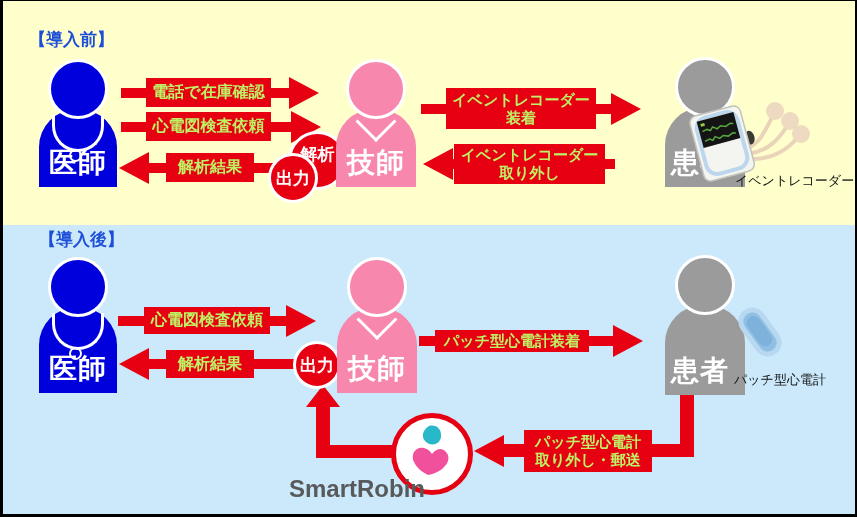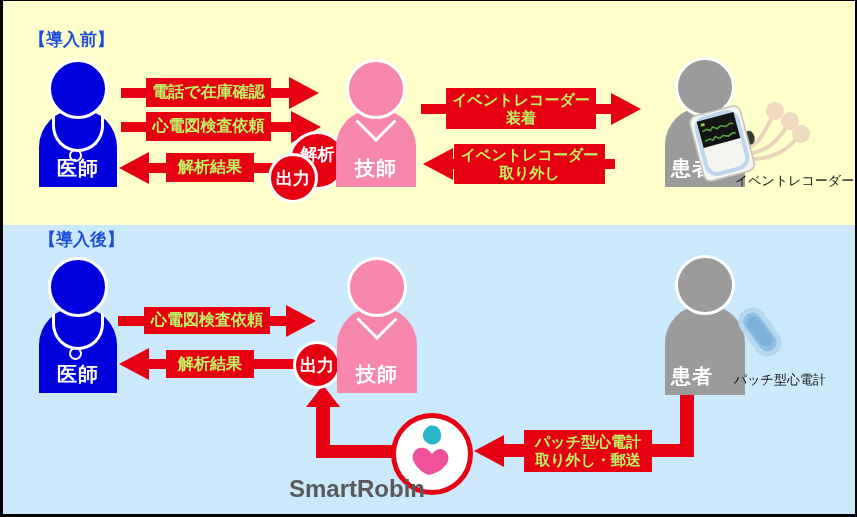--- a/index.html
+++ b/index.html
@@ -14,21 +14,21 @@
   #sec-after  { top:224px; height:290px; background:#cbe9fb; }
   .heading { position:absolute; font-size:17px; font-weight:bold; color:#1d4ed8; }
 
   
   .person { position:absolute; }
   .p-head { position:absolute; top:0; left:50%; transform:translateX(-50%);
     width:54px; height:54px; border-radius:50%; border:3px solid #fff; }
   .p-body { position:absolute; top:50px; left:0; right:0; bottom:0;
     border-radius:38px 38px 0 0; }
   .p-label { position:absolute; bottom:5px; left:0; right:0; text-align:center;
-    color:#fff; font-size:20px; font-weight:bold; letter-spacing:1px; }
+    color:#fff; font-size:28px; font-weight:bold; letter-spacing:1px; }
   .doctor .p-head, .doctor .p-body { background:#0000dd; }
   .tech   .p-head, .tech   .p-body { background:#f787ad; }
   .patient .p-head, .patient .p-body { background:#9b9b9b; }
   .steth-u { position:absolute; top:56px; left:50%; transform:translateX(-50%);
     width:46px; height:34px; border:3px solid #fff; border-top:none;
     border-radius:0 0 26px 26px; }
   .steth-ring { position:absolute; top:90px; left:50%; margin-left:-9px;
     width:9px; height:9px; border:2px solid #fff; border-radius:50%; }
   .vneck { position:absolute; top:48px; left:50%; width:26px; height:26px;
     transform:translateX(-50%) rotate(45deg);
@@ -162,20 +162,25 @@
       <div class="tri-r"></div>
       <div class="albl" style="left:26px; top:2px; width:126px; height:27px; font-size:16px;">心電図検査依頼</div>
     </div>
 
     <div class="arr" style="left:116px; top:123px; width:182px; height:32px;">
       <div class="shaft" style="left:26px; right:0;"></div>
       <div class="tri-l"></div>
       <div class="albl" style="left:47px; top:2px; width:88px; height:28px; font-size:16px;">解析結果</div>
     </div>
 
+    <div class="arr" style="left:416px; top:100px; width:224px; height:32px;">
+      <div class="shaft" style="left:0; right:26px;"></div>
+      <div class="tri-r"></div>
+      <div class="albl" style="left:16px; top:5px; width:154px; height:22px; font-size:15px;">パッチ型心電計装着</div>
+    </div>
 
     <div class="bar" style="left:677px; top:168px; width:14px; height:60px;"></div>
     <div class="bar" style="left:495px; top:219px; width:196px; height:13px;"></div>
     <div class="tri-l" style="left:471px; top:210px; margin-top:0;"></div>
     <div class="albl" style="left:521px; top:205px; width:128px; height:42px; font-size:15px; line-height:18px;">パッチ型心電計
 取り外し・郵送</div>
 
     <div class="bar" style="left:313px; top:220px; width:78px; height:13px;"></div>
     <div class="bar" style="left:313px; top:180px; width:14px; height:46px;"></div>
     <div class="tri-up" style="left:303px; top:160px;"></div>

